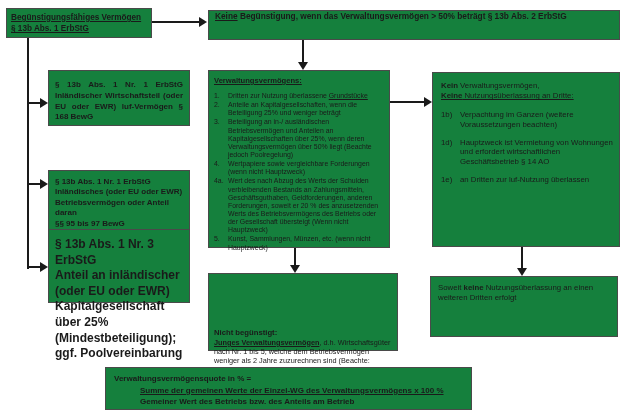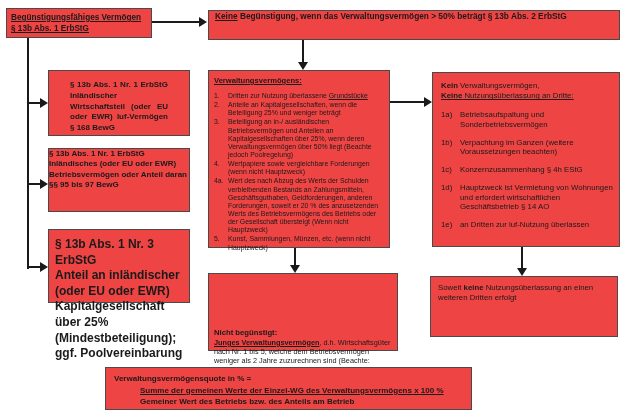--- a/index.html
+++ b/index.html
@@ -1,34 +1,34 @@
 <!DOCTYPE html>
 <html lang="de"><head>
 <meta charset="utf-8">
 <style>
   html,body{margin:0;padding:0;background:#fff;}
   .canvas{
     position:relative;width:630px;height:415px;background:#ffffff;
     font-family:"Liberation Sans","DejaVu Sans",sans-serif;color:#1a1a1a;overflow:hidden;
   }
-  .box{position:absolute;border:1.5px solid #4a4a4a;background:#ef4444;box-sizing:border-box;}
+  .box{position:absolute;border:1.5px solid #4a4a4a;background:#15803d;box-sizing:border-box;}
   .bold{font-weight:bold;}
   .u{text-decoration:underline;}
   .hline{position:absolute;height:2px;background:#1a1a1a;}
   .vline{position:absolute;width:2px;background:#1a1a1a;}
   .ah-r{position:absolute;width:0;height:0;border-top:5px solid transparent;border-bottom:5px solid transparent;border-left:8px solid #1a1a1a;}
   .ah-d{position:absolute;width:0;height:0;border-left:5px solid transparent;border-right:5px solid transparent;border-top:8px solid #1a1a1a;}
 
   
   #boxA{left:6px;top:8px;width:146px;height:30px;padding:3px 4px;font-size:8.2px;line-height:1.35;}
   
   #boxB{left:208px;top:10px;width:412px;height:30px;padding:0 6px;font-size:8.3px;display:flex;}
   
-  #boxL1{left:48px;top:70px;width:142px;height:66px;padding:9px 21px;font-size:8px;line-height:1.35;text-align:justify;}
-  #boxL2{left:48px;top:148px;width:142px;height:64px;font-size:8px;line-height:1.3;}
+  #boxL1{left:48px;top:70px;width:142px;height:56px;padding:9px 6px;font-size:8px;line-height:1.35;text-align:justify;}
+  #boxL2{left:48px;top:170px;width:142px;height:64px;padding:6px;font-size:8px;line-height:1.3;}
   #boxL3{left:48px;top:229px;width:142px;height:74px;padding:7px 6px;font-size:12px;line-height:1.3;}
   
   #boxM{left:208px;top:70px;width:182px;height:178px;padding:5px 4px 4px 5px;}
   .m-title{font-weight:bold;text-decoration:underline;font-size:7.6px;margin-bottom:7px;}
   .m-li{display:flex;font-size:6.9px;line-height:1.18;margin-bottom:1px;}
   .m-li .num{width:14px;flex:none;}
   .m-li .txt{flex:1;}
   
   #boxR{left:432px;top:72px;width:188px;height:175px;padding:8px 6px 0 8px;}
   .r-head{font-size:7.8px;line-height:1.3;margin-bottom:9px;}
@@ -100,30 +100,22 @@
       <span class="txt">Kunst, Sammlungen, Münzen, etc. (wenn nicht Hauptzweck)</span>
     </div>
   </div>
 
   <div class="box" id="boxR">
     <div class="r-head">
       <div><span class="bold">Kein</span><span> Verwaltungsvermögen,</span></div>
       <div class="u"><span class="bold">Keine</span><span> Nutzungsüberlassung an Dritte:</span></div>
     </div>
     <div class="r-li">
-      <span class="num">1a)</span>
-      <span class="txt">Betriebsaufspaltung und Sonderbetriebsvermögen</span>
-    </div>
-    <div class="r-li">
       <span class="num">1b)</span>
       <span class="txt">Verpachtung im Ganzen (weitere Voraussetzungen beachten)</span>
-    </div>
-    <div class="r-li">
-      <span class="num">1c)</span>
-      <span class="txt">Konzernzusammenhang § 4h EStG</span>
     </div>
     <div class="r-li">
       <span class="num">1d)</span>
       <span class="txt">Hauptzweck ist Vermietung von Wohnungen und erfordert wirtschaftlichen Geschäftsbetrieb § 14 AO</span>
     </div>
     <div class="r-li">
       <span class="num">1e)</span>
       <span class="txt">an Dritten zur luf-Nutzung überlassen</span>
     </div>
   </div>

